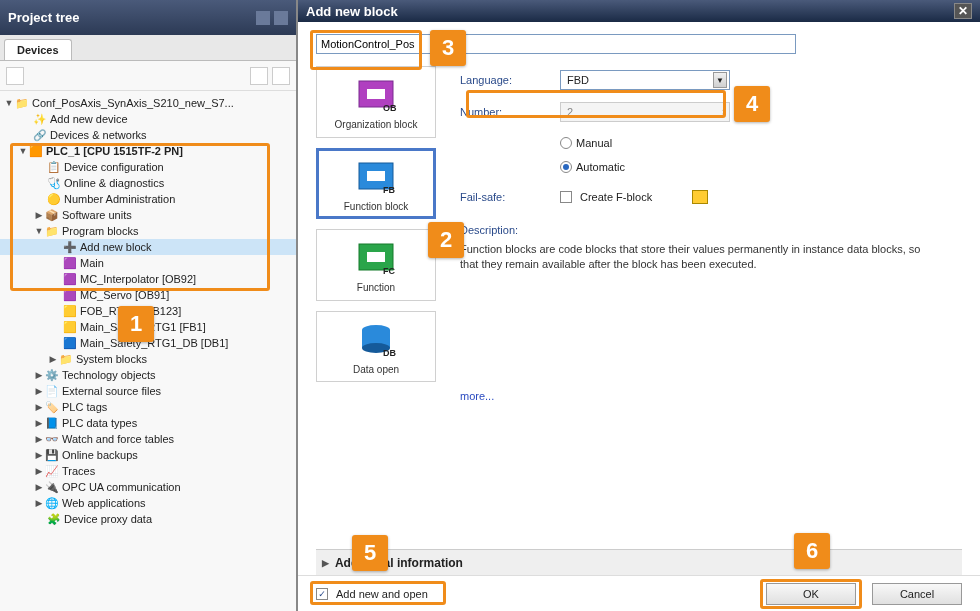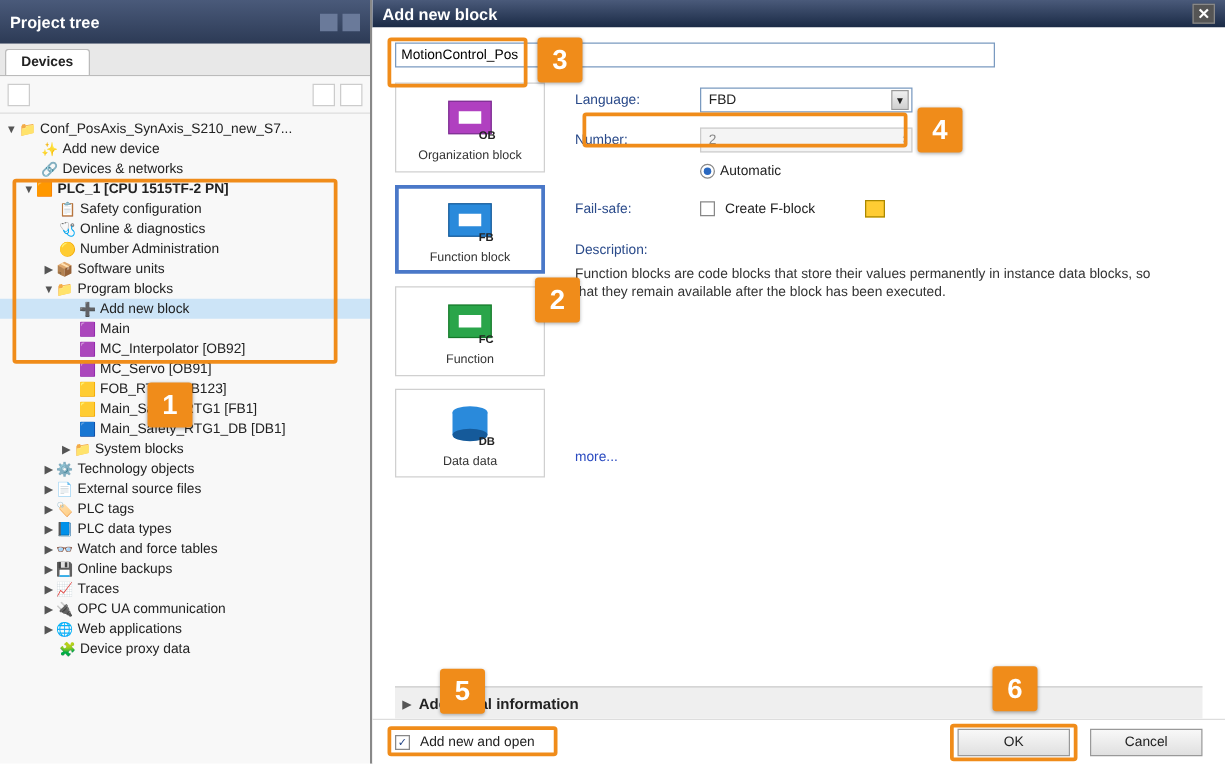--- a/index.html
+++ b/index.html
@@ -99,21 +99,21 @@
           <span class="ic">🔗</span>
           <span class="lbl">Devices &amp; networks</span>
         </div>
       <div class="node" style="padding-left:18px">
           <span class="tw">▼</span>
           <span class="ic">🟧</span>
           <span class="lbl" style="font-weight:bold">PLC_1 [CPU 1515TF-2 PN]</span>
         </div>
       <div class="node" style="padding-left:46px">
           <span class="ic">📋</span>
-          <span class="lbl">Safety configuration</span>
+          <span class="lbl">Device configuration</span>
         </div>
       <div class="node" style="padding-left:46px">
           <span class="ic">🩺</span>
           <span class="lbl">Online &amp; diagnostics</span>
         </div>
       <div class="node" style="padding-left:46px">
           <span class="ic">🟡</span>
           <span class="lbl">Number Administration</span>
         </div>
       <div class="node" style="padding-left:34px">
@@ -264,21 +264,21 @@
           </div>
           <div class="btype">
             <div class="icon">
                 <svg width="46" height="40">
                   <ellipse cx="23" cy="10" rx="14" ry="5" fill="#2a8adb"></ellipse>
                   <rect x="9" y="10" width="28" height="18" fill="#2a8adb"></rect>
                   <ellipse cx="23" cy="28" rx="14" ry="5" fill="#155a9a"></ellipse>
                   <text x="30" y="36" font-size="9" fill="#222" font-weight="bold">DB</text>
                 </svg>
               </div>
-            <div class="lbl">Data data</div>
+            <div class="lbl">Data open</div>
           </div>
         </div>
 
         <div class="right-form">
           <div class="form-row">
             <span class="form-lbl">Language:</span>
             <div class="select">
               <span>FBD</span>
               <span class="arrow">▼</span>
             </div>
@@ -286,20 +286,26 @@
           <div class="form-row">
             <span class="form-lbl">Number:</span>
             <div class="num-in">
               <span>2</span>
               <span style="display:flex;flex-direction:column;font-size:6px;color:#bbb;">
                   <span>▲</span>
                   <span>▼</span>
                 </span>
             </div>
           </div>
+          <div class="form-row" style="padding-left:100px;">
+            <div class="radio-row">
+                <span class="radio"></span>
+                <span>Manual</span>
+              </div>
+          </div>
           <div class="form-row" style="padding-left:100px;margin-top:-6px;">
             <div class="radio-row">
                 <span class="radio on"></span>
                 <span>Automatic</span>
               </div>
           </div>
           <div class="form-row">
             <span class="form-lbl">Fail-safe:</span>
             <div class="radio-row">
                 <span class="chk"></span>

